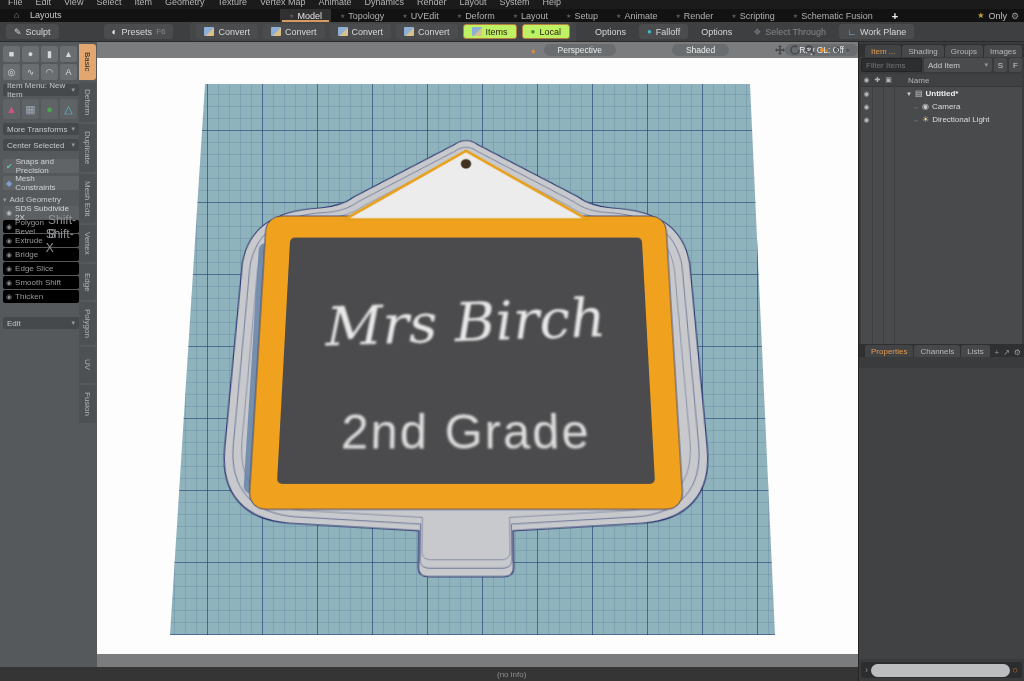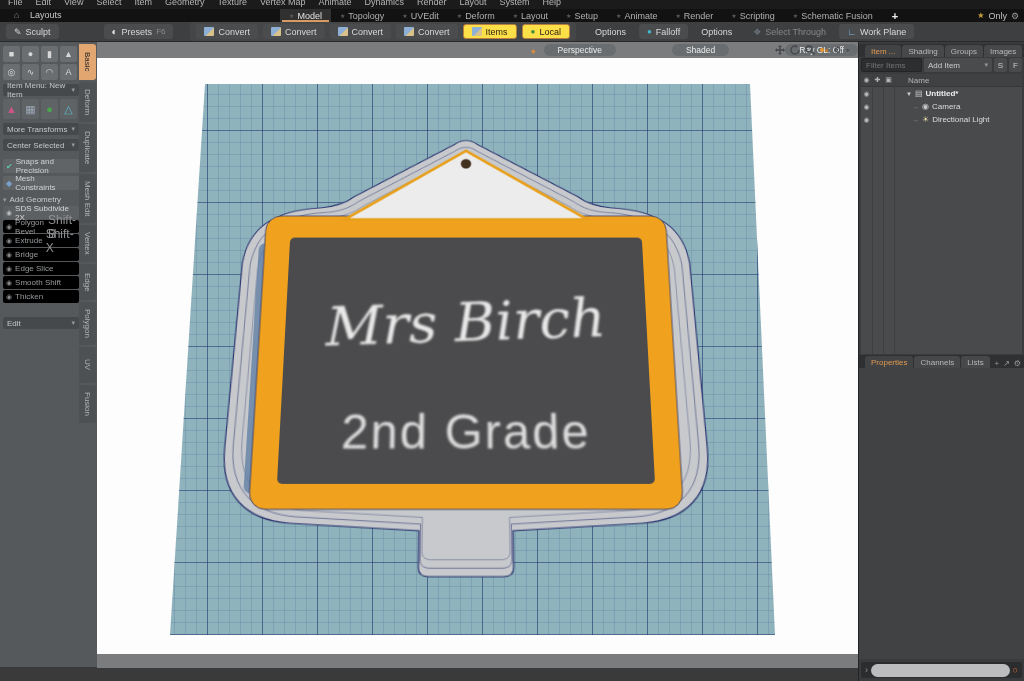--- a/index.html
+++ b/index.html
@@ -21,21 +21,21 @@
   .ltab-plus{display:flex;align-items:center;padding:0 10px;color:#efefef;font-size:11px;font-weight:bold;}
   .lay-right{position:absolute;right:5px;top:0;height:13px;display:flex;align-items:center;gap:4px;font-size:9px;color:#c0c0c0;}
   .gold-star{color:#c9a33a;font-size:8px;}
   .gear{color:#9a9a9a;font-size:9px;}
   
   .toolbar{position:absolute;left:0;top:22px;width:100%;height:20px;background:#3e3f40;border-bottom:1px solid #2a2a2a;
            display:flex;align-items:center;gap:5px;padding-left:6px;box-sizing:border-box;}
   .tbtn{display:flex;align-items:center;gap:4px;background:#4b4c4d;border-radius:3px;height:15px;padding:0 8px;
         font-size:9px;color:#d8d8d8;white-space:nowrap;}
   .tbtn.flat{background:transparent;}
-  .tbtn.orange{background:#fde047;border:1px solid #b87f3e;color:#2e2212;height:13px;}
+  .tbtn.orange{background:#bef264;border:1px solid #b87f3e;color:#2e2212;height:13px;}
   .tbtn.disabled{opacity:.45;background:transparent;}
   .tshort{color:#8a8a8a;font-size:8px;}
   .cube-ic{width:10px;height:9px;border-radius:1px;background:linear-gradient(135deg,#8fb0d6 0 55%,#d9c18c 55% 100%);}
   .tool-group{display:flex;gap:5px;background:#454647;padding:2px 6px;border-radius:3px;margin-left:12px;align-items:center;}
   .dot{font-size:8px;}
   .pencil{color:#d9d9d9;font-size:9px;}
   .half{color:#e8e8e8;font-size:10px;}
   .wp-ic{color:#7ab3e0;font-size:9px;font-weight:bold;}
   .st-ic{color:#9fb3c9;font-size:9px;}
   
@@ -476,32 +476,35 @@
       </div>
       <div class="trow">
         <span class="eye">◉</span>
           <span class="sp"></span>
           <span class="sp"></span>
         <span class="branch">→</span>
         <span class="itm-ic sun">☀</span>
         <span class="tlabel">Directional Light</span>
       </div>
     </div>
-    <div class="rp-tabs" style="top:313px;">
+    <div class="rp-tabs" style="top:302px;">
       <div class="rp-tab active">Properties</div>
       <div class="rp-tab">Channels</div>
       <div class="rp-tab">Lists</div>
       <div class="rp-ticons">
         <span>+</span>
         <span>↗</span>
         <span>⚙</span>
       </div>
     </div>
     <div class="rp-body"></div>
     <div class="rp-cmd">
       <span class="prompt">›</span>
       <input class="cmd" type="text" style="">
       <span class="rec">○</span>
     </div>
   </div>
 
+  <div class="bottombar">
+    <span class="noinfo">(no info)</span>
+  </div>
 
 </div>
 
 </body></html>

